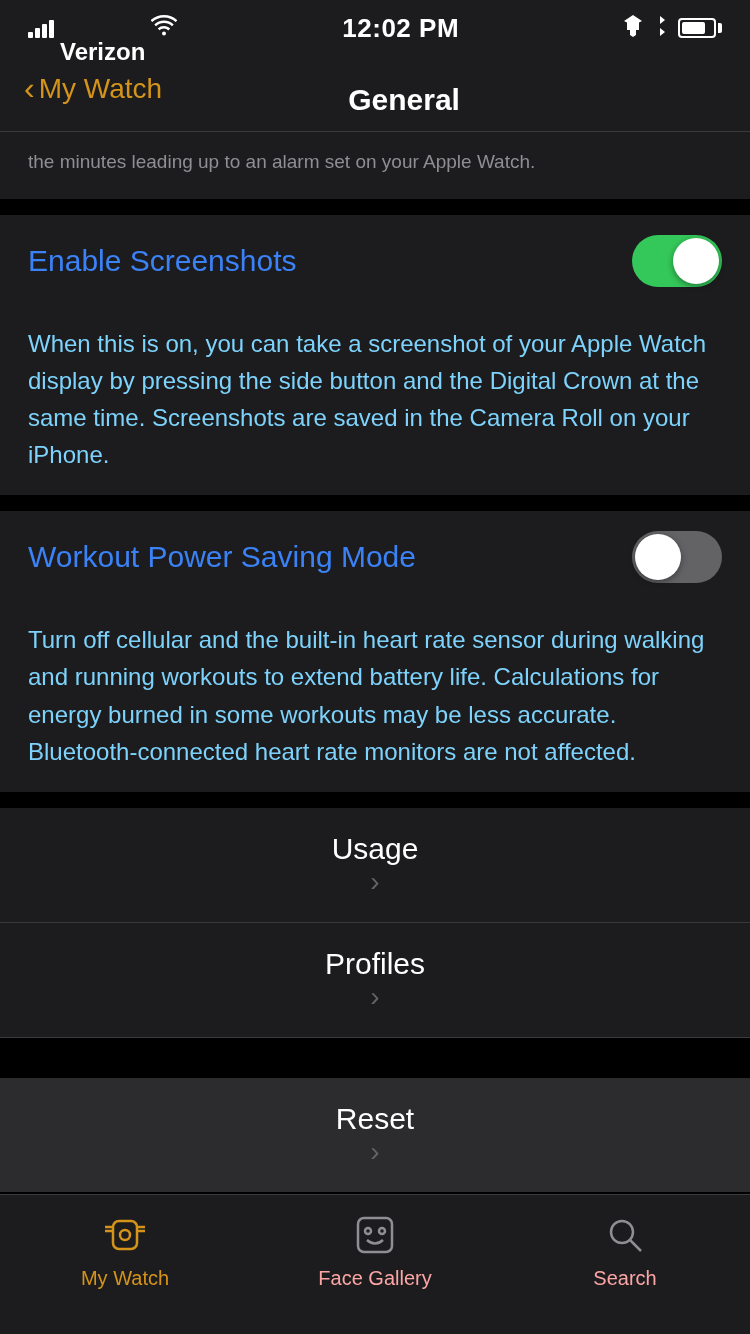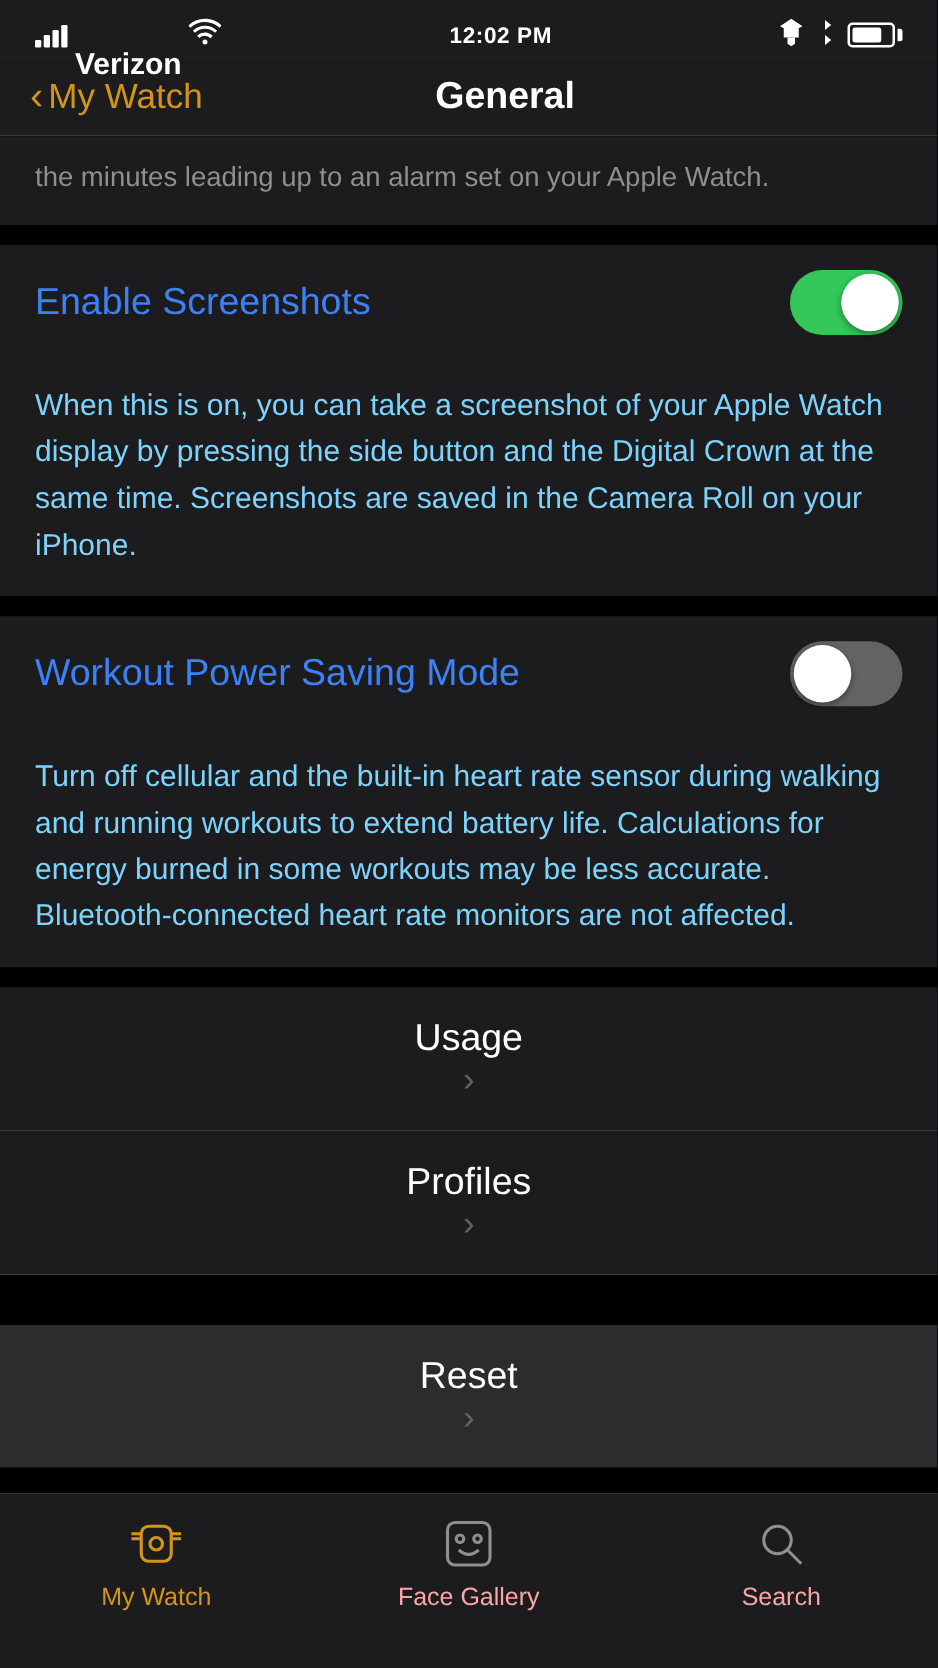--- a/index.html
+++ b/index.html
@@ -42,21 +42,21 @@
     }
     .status-carrier {
       font-size: 24px;
       font-weight: 600;
       margin-top: 48px;
     }
     .wifi-icon {
       font-size: 22px;
     }
     .status-center {
-      font-size: 18px;
+      font-size: 26px;
       font-weight: 600;
       letter-spacing: 0.5px;
     }
     .status-right {
       display: flex;
       align-items: center;
       gap: 10px;
     }
     .status-right svg {
       fill: #fff;
@@ -111,33 +111,34 @@
     }
     .back-label {
       font-size: 28px;
     }
     .nav-title {
       flex: 1;
       text-align: center;
       font-size: 30px;
       font-weight: 700;
       margin-right: 80px;
+      margin-top: 23px;
     }
 
     
     .content {
       background: #000;
     }
 
     
     .partial-text {
       background: #1c1c1e;
       padding: 16px 28px 22px;
       color: #8e8e93;
-      font-size: 22px;
+      font-size: 19px;
       line-height: 1.5;
     }
 
     
     .section-gap {
       height: 16px;
       background: #000;
     }
 
     

